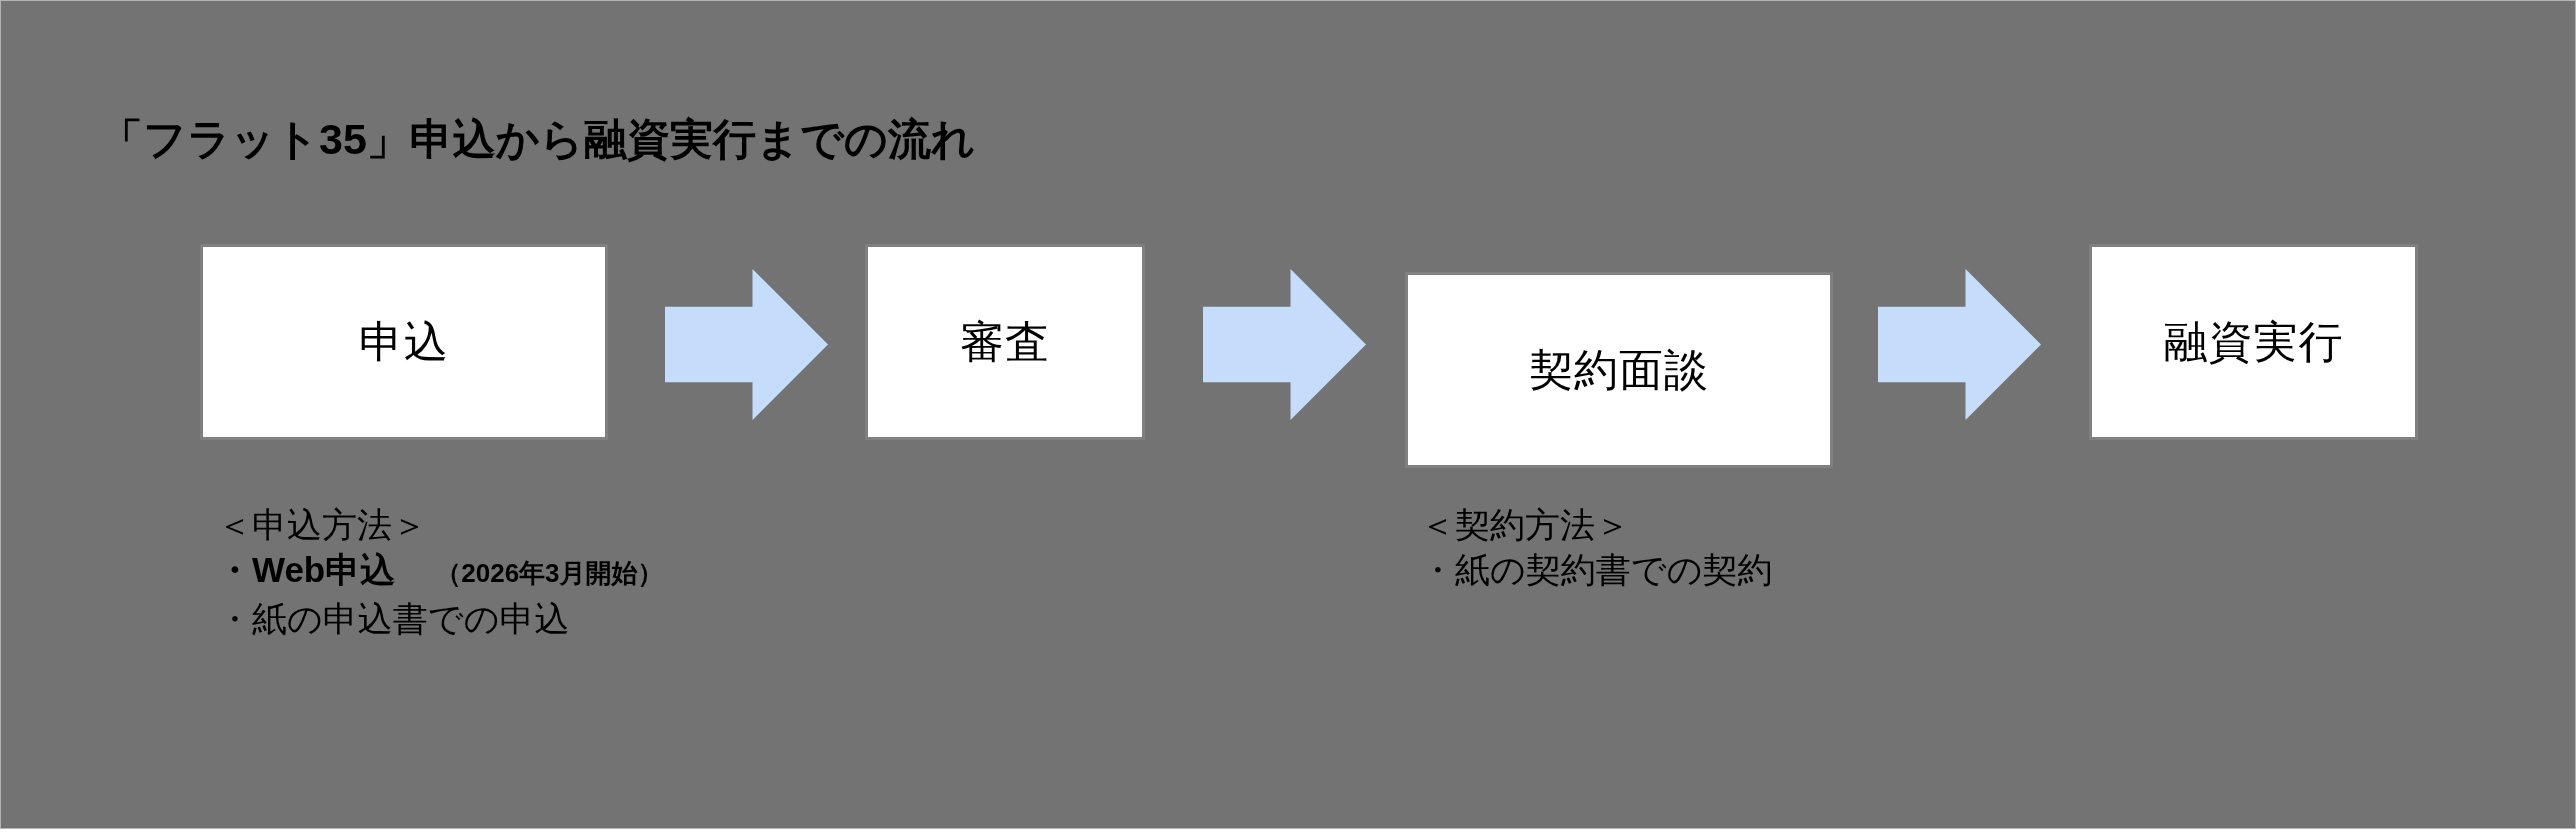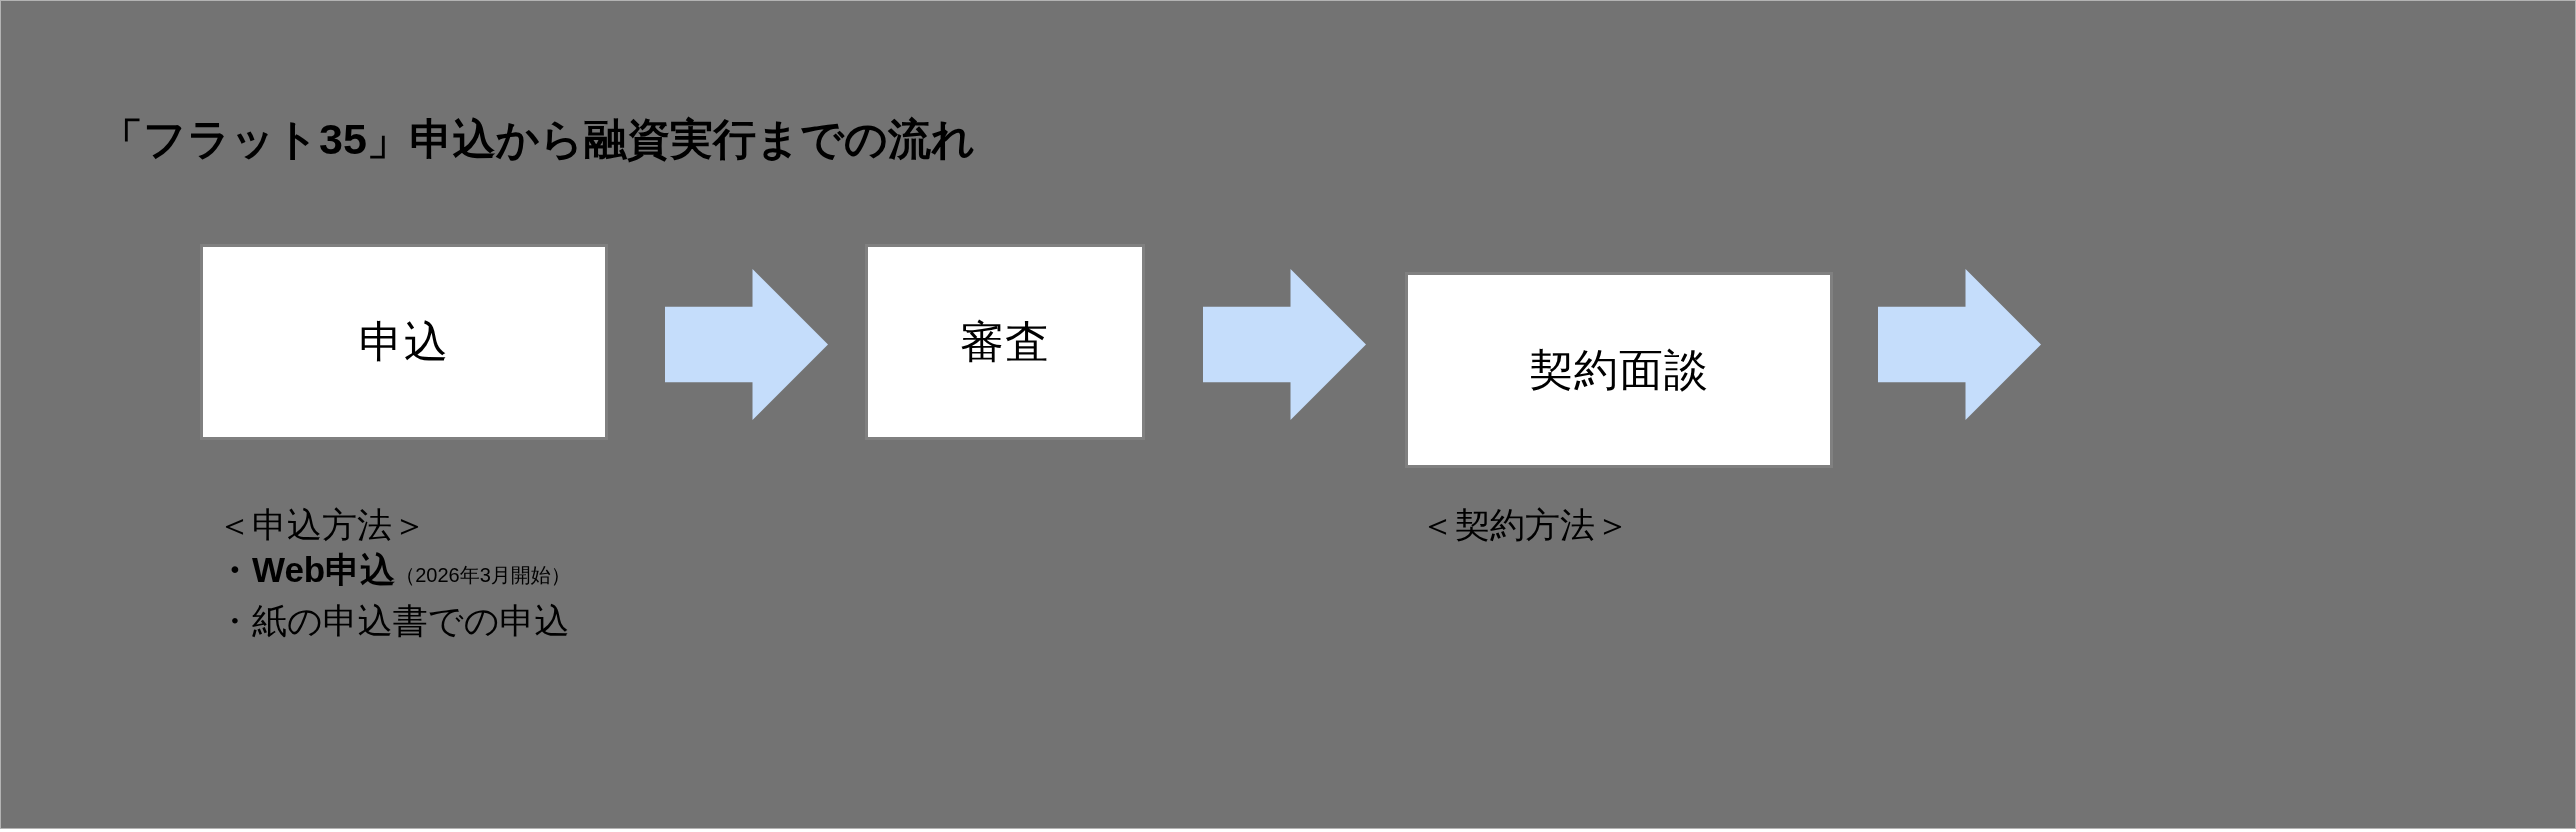--- a/index.html
+++ b/index.html
@@ -97,23 +97,24 @@
     font-size: 35px;
     line-height: 45px;
     font-weight: 400;
     white-space: nowrap;
     color: #000000;
   }
   .note-line.is-bold {
     font-weight: 700;
   }
   .note-sub {
-    font-size: 20px;
-    font-weight: 400;
+    font-size: 26px;
+    font-weight: 700;
     letter-spacing: 0px;
+    margin-left: 40px;
   }
 </style>
 </head>
 <body>
 
 <div class="page">
 
   <div class="page-title">「フラット35」申込から融資実行までの流れ</div>
 
   <div class="flow-row">
@@ -135,35 +136,41 @@
     </svg>
 
     <div class="step-box box-3">
       <span class="step-box-label">契約面談</span>
     </div>
 
     <svg class="flow-arrow arrow-3" viewBox="0 0 190 176" preserveAspectRatio="none" aria-hidden="true">
       <polygon points="0,44 102,44 102,0 190,88 102,176 102,132 0,132" fill="#c5ddfb"></polygon>
     </svg>
 
+    <div class="step-box box-4">
+      <span class="step-box-label">融資実行</span>
+    </div>
 
   </div>
 
   <div class="note-block note-1">
     <div class="note-heading">＜申込方法＞</div>
 
     <div class="note-line is-bold">
       <span>・</span><span>Web申込</span><span class="note-sub">（2026年3月開始）</span>
     </div>
 
     <div class="note-line">
       <span>・</span><span>紙の申込書での申込</span>
     </div>
   </div>
 
   <div class="note-block note-2">
     <div class="note-heading">＜契約方法＞</div>
 
 
+    <div class="note-line">
+      <span>・</span><span>紙の契約書での契約</span>
+    </div>
   </div>
 
 </div>
 
 
 </body></html>

